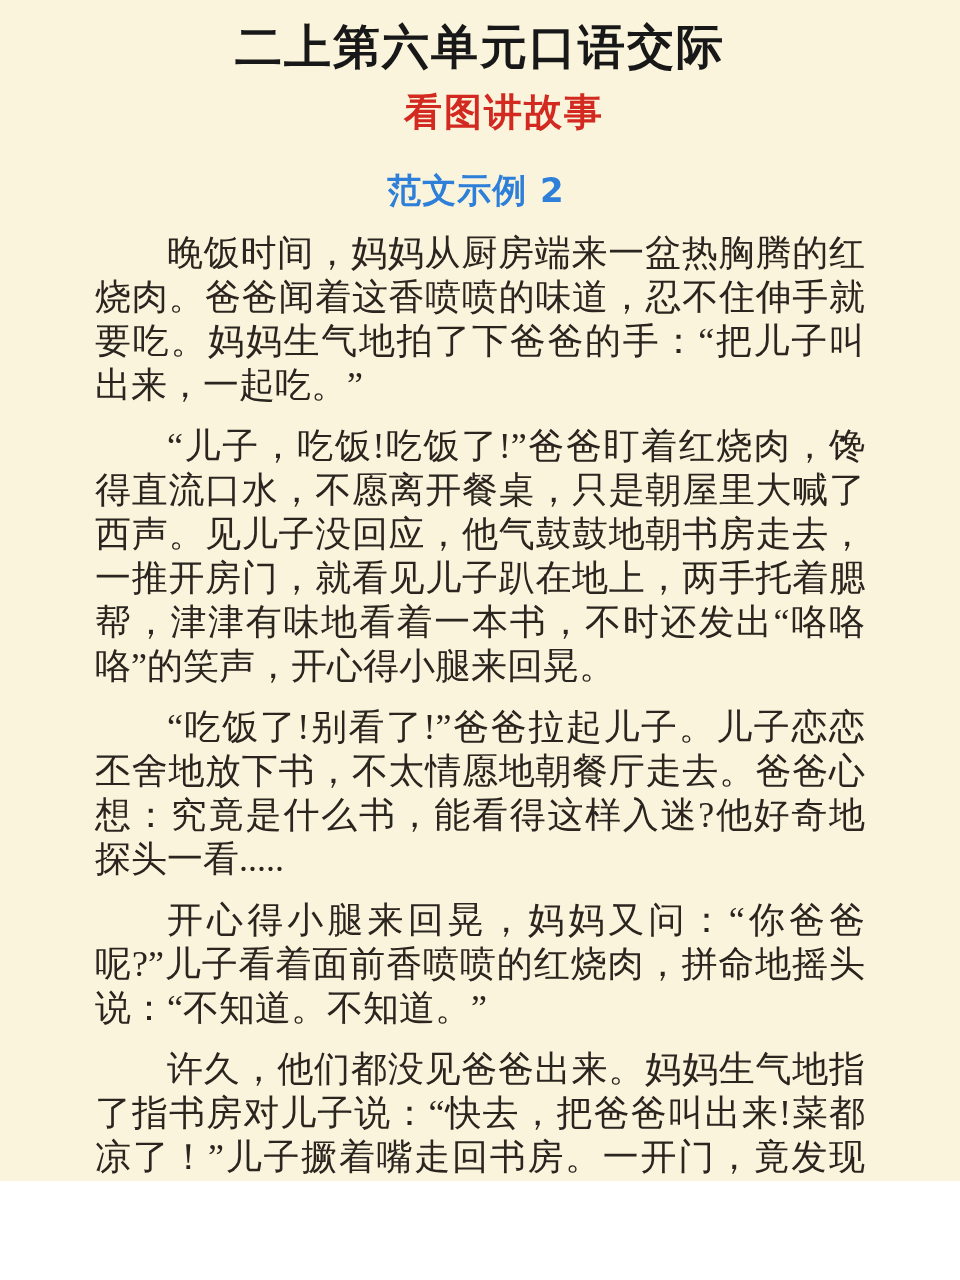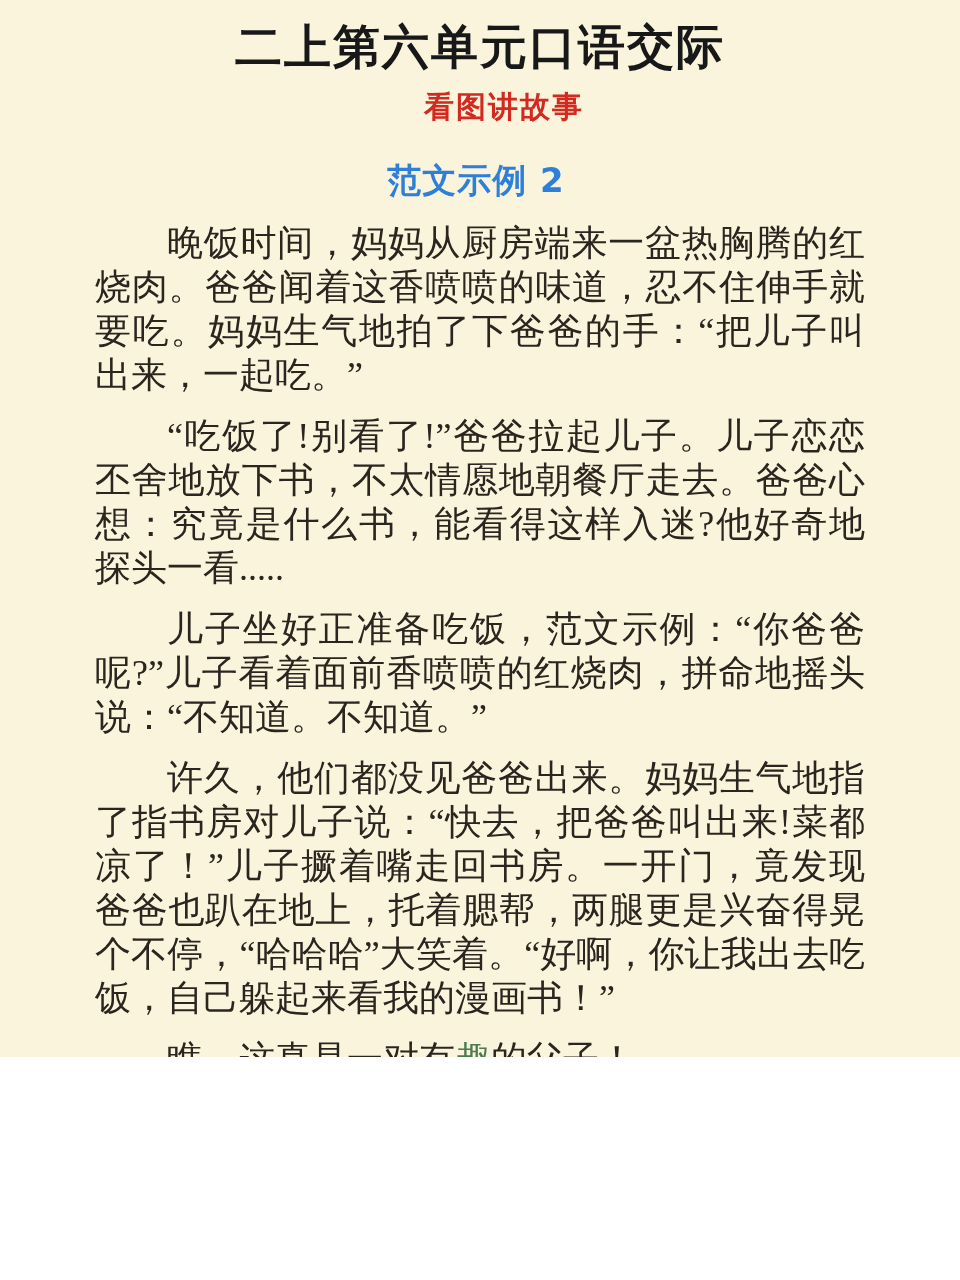--- a/index.html
+++ b/index.html
@@ -2,42 +2,42 @@
 <html><head>
 <meta charset="utf-8">
 <style>
   html, body {
     margin: 0;
     padding: 0;
   }
   .page {
     position: relative;
     width: 960px;
-    height: 1057px;
+    height: 1181px;
     box-sizing: border-box;
     background: #FAF4DC;
     overflow: hidden;
     padding-top: 16px;
     font-family: "Liberation Serif", serif;
   }
   .page-title {
     margin: 0;
     text-align: center;
     font-family: "DejaVu Sans", sans-serif;
     font-weight: 900;
     font-size: 47px;
     letter-spacing: 2px;
     color: #181818;
   }
   .page-subtitle {
     margin: 8px 0 0 0;
     text-align: center;
     font-family: "DejaVu Sans", sans-serif;
     font-weight: 900;
-    font-size: 30px;
+    font-size: 38px;
     letter-spacing: 2px;
     color: #D22A20;
     padding-left: 48px;
   }
   .section-heading {
     margin: 30px 8px 0 0;
     text-align: center;
     font-family: "DejaVu Sans", sans-serif;
     font-weight: 900;
     font-size: 34px;
@@ -62,18 +62,19 @@
 </head>
 <body>
 
 <div class="page">
   <h1 class="page-title">二上第六单元口语交际</h1>
   <h2 class="page-subtitle">看图讲故事</h2>
   <h3 class="section-heading">范文示例 2</h3>
 
   <div class="essay">
     <p>晚饭时间，妈妈从厨房端来一盆热胸腾的红烧肉。爸爸闻着这香喷喷的味道，忍不住伸手就要吃。妈妈生气地拍了下爸爸的手：“把儿子叫出来，一起吃。”</p>
+    <p>“儿子，吃饭!吃饭了!”爸爸盯着红烧肉，馋得直流口水，不愿离开餐桌，只是朝屋里大喊了西声。见儿子没回应，他气鼓鼓地朝书房走去，一推开房门，就看见儿子趴在地上，两手托着腮帮，津津有味地看着一本书，不时还发出“咯咯咯”的笑声，开心得小腿来回晃。</p>
     <p>“吃饭了!别看了!”爸爸拉起儿子。儿子恋恋丕舍地放下书，不太情愿地朝餐厅走去。爸爸心想：究竟是什么书，能看得这样入迷?他好奇地探头一看.....</p>
-    <p>儿子坐好正准备吃饭，范文示例：“你爸爸呢?”儿子看着面前香喷喷的红烧肉，拼命地摇头说：“不知道。不知道。”</p>
+    <p>开心得小腿来回晃，妈妈又问：“你爸爸呢?”儿子看着面前香喷喷的红烧肉，拼命地摇头说：“不知道。不知道。”</p>
     <p>许久，他们都没见爸爸出来。妈妈生气地指了指书房对儿子说：“快去，把爸爸叫出来!菜都凉了！”儿子撅着嘴走回书房。一开门，竟发现爸爸也趴在地上，托着腮帮，两腿更是兴奋得晃个不停，“哈哈哈”大笑着。“好啊，你让我出去吃饭，自己躲起来看我的漫画书！”</p>
     <p><span>瞧，这真是一对有</span><span class="highlight-char">趣</span><span>的父子！</span></p>
   </div>
 </div>
 
 </body></html>

